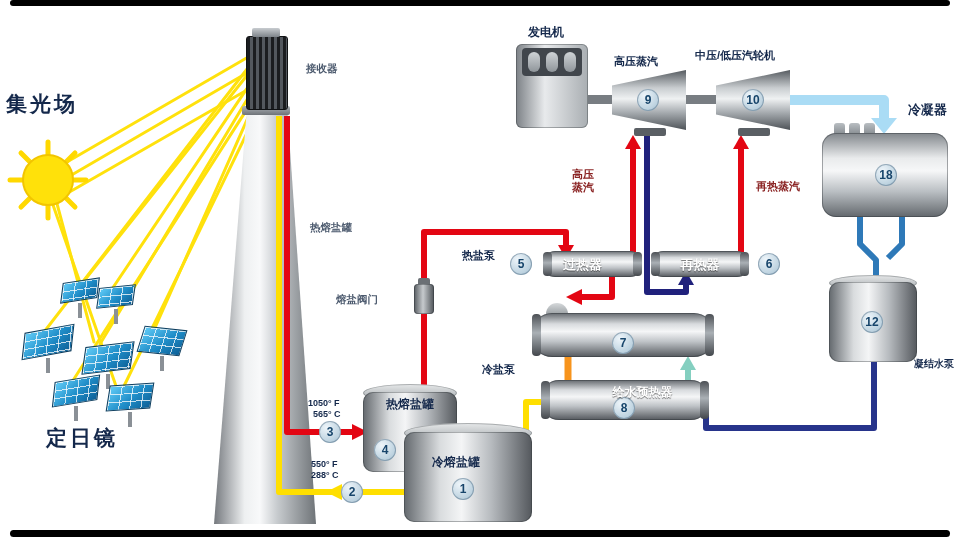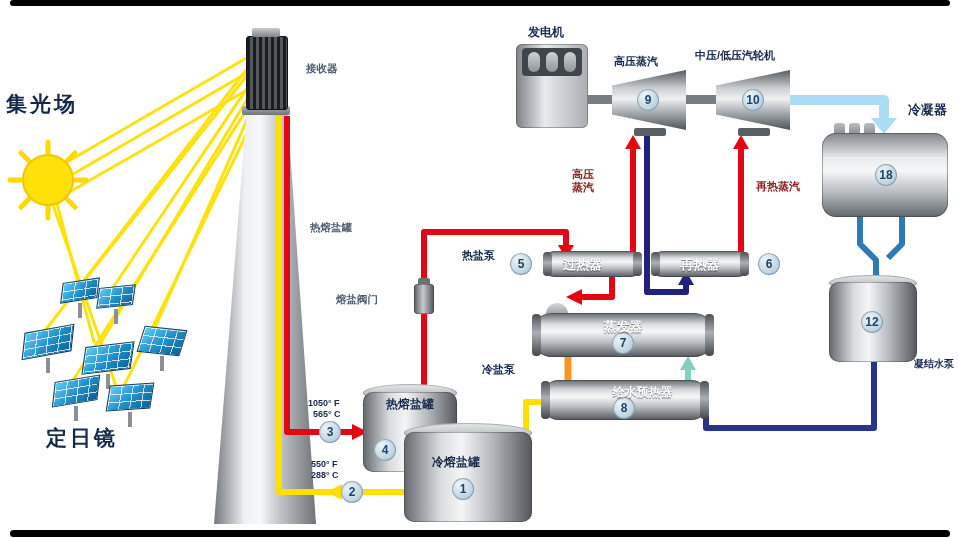--- a/index.html
+++ b/index.html
@@ -223,21 +223,20 @@
 
   <div class="lbl lbl-md" style="left:386px;top:396px;z-index:60;">热熔盐罐</div>
   <div class="lbl lbl-md" style="left:432px;top:454px;z-index:60;">冷熔盐罐</div>
 
   <div class="lbl lbl-sm" style="left:462px;top:248px;">热盐泵</div>
   <div class="lbl lbl-sm" style="left:482px;top:362px;">冷盐泵</div>
   <div class="lbl lbl-xs" style="left:336px;top:293px;">熔盐阀门</div>
 
   <div class="lbl lbl-lg lbl-white" style="left:543px;top:256px;width:79px;">过热器</div>
   <div class="lbl lbl-lg lbl-white" style="left:651px;top:256px;width:98px;">再热器</div>
-  <div class="lbl lbl-lg lbl-white" style="left:532px;top:318px;width:182px;">蒸发器</div>
   <div class="lbl lbl-md lbl-white" style="left:541px;top:384px;width:203px;">给水预热器</div>
 
   <div class="lbl lbl-md" style="left:528px;top:24px;">发电机</div>
   <div class="lbl lbl-sm" style="left:614px;top:54px;">高压蒸汽</div>
   <div class="lbl lbl-sm" style="left:695px;top:48px;">中压/低压汽轮机</div>
   <div class="lbl lbl-lg" style="left:908px;top:101px;">冷凝器</div>
   <div class="lbl" style="left:914px;top:357px;font-size:10px;font-family:Liberation Mono, monospace;">凝结水泵</div>
 
   <div class="lbl lbl-flow" style="left:572px;top:168px;width:26px;white-space:normal;word-break:break-all;">高压蒸汽</div>
   <div class="lbl lbl-flow" style="left:756px;top:180px;">再热蒸汽</div>

